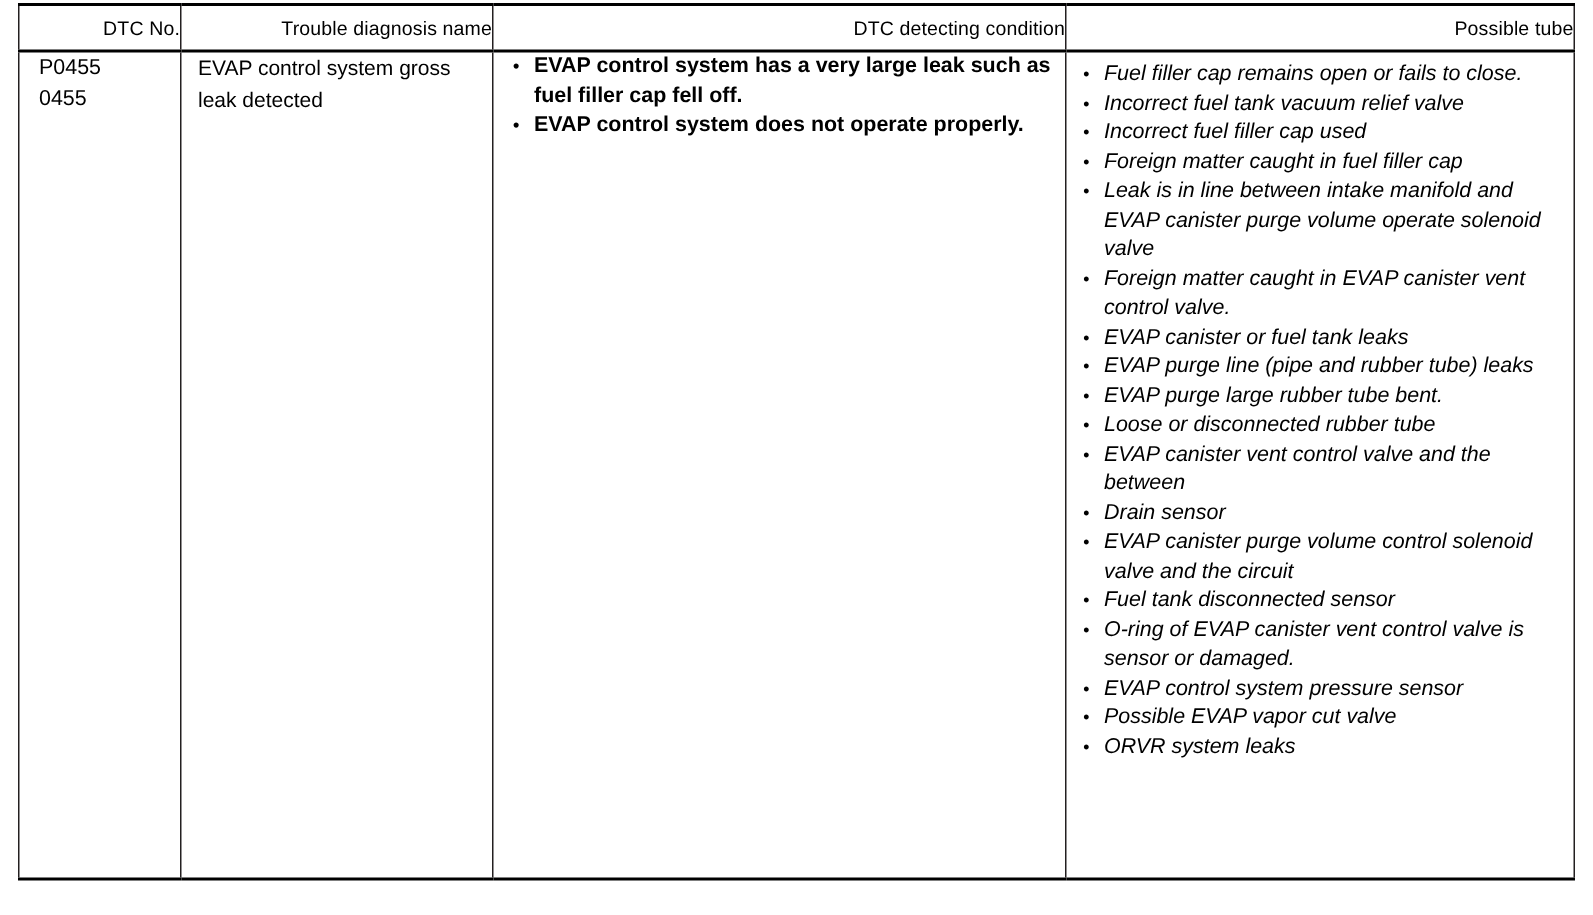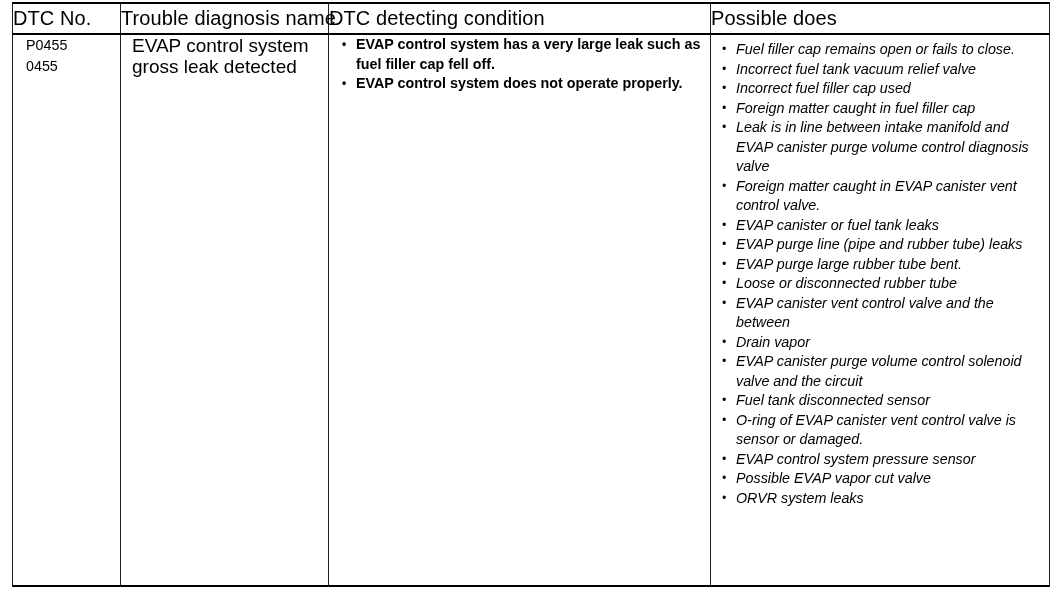--- a/index.html
+++ b/index.html
@@ -44,23 +44,23 @@
   }
 
   
   thead tr {
     height: 29px;
   }
   thead th {
     border-top: 2px solid #000;
     border-bottom: 2px solid #000;
     font-weight: normal;
-    font-size: 20px;
+    font-size: 13px;
     line-height: 29px;
-    text-align: left;
+    text-align: right;
     white-space: nowrap;
     letter-spacing: 0.1px;
   }
   thead th:first-child { border-left: 1px solid #231f20; }
   thead th:last-child  { border-right: 1px solid #231f20; }
 
   
   tbody tr {
     height: 552px;
   }
@@ -78,21 +78,21 @@
 
   
   .cell-dtc {
     padding: 0 0 0 13px;
     line-height: 21px;
     font-size: 14.3px;
   }
   .cell-name {
     padding: 0 10px 0 11px;
     line-height: 21px;
-    font-size: 19px;
+    font-size: 14px;
   }
 
   
   td.vmid { vertical-align: middle; }
 
   
   ul.blist {
     list-style: none;
     margin: 0;
     padding: 0;
@@ -144,21 +144,21 @@
       <col class="c-name">
       <col class="c-cond">
       <col class="c-cause">
     </colgroup>
 
     <thead>
       <tr>
         <th>DTC No.</th>
         <th>Trouble diagnosis name</th>
         <th>DTC detecting condition</th>
-        <th>Possible does</th>
+        <th>Possible tube</th>
       </tr>
     </thead>
 
     <tbody>
       <tr>
 
         <td class="vmid">
           <div class="cell-dtc">
             <div>P0455</div>
             <div>0455</div>
@@ -178,28 +178,28 @@
           </div>
         </td>
 
         <td>
           <div class="cell-cause">
             <ul class="blist">
               <li>Fuel filler cap remains open or fails to close.</li>
               <li>Incorrect fuel tank vacuum relief valve</li>
               <li>Incorrect fuel filler cap used</li>
               <li>Foreign matter caught in fuel filler cap</li>
-              <li>Leak is in line between intake manifold and EVAP canister purge volume control diagnosis valve</li>
+              <li>Leak is in line between intake manifold and EVAP canister purge volume operate solenoid valve</li>
               <li>Foreign matter caught in EVAP canister vent control valve.</li>
               <li>EVAP canister or fuel tank leaks</li>
               <li>EVAP purge line (pipe and rubber tube) leaks</li>
               <li>EVAP purge large rubber tube bent.</li>
               <li>Loose or disconnected rubber tube</li>
               <li>EVAP canister vent control valve and the between</li>
-              <li>Drain vapor</li>
+              <li>Drain sensor</li>
               <li>EVAP canister purge volume control solenoid valve and the circuit</li>
               <li>Fuel tank disconnected sensor</li>
               <li>O-ring of EVAP canister vent control valve is sensor or damaged.</li>
               <li>EVAP control system pressure sensor</li>
               <li>Possible EVAP vapor cut valve</li>
               <li>ORVR system leaks</li>
             </ul>
           </div>
         </td>
 

